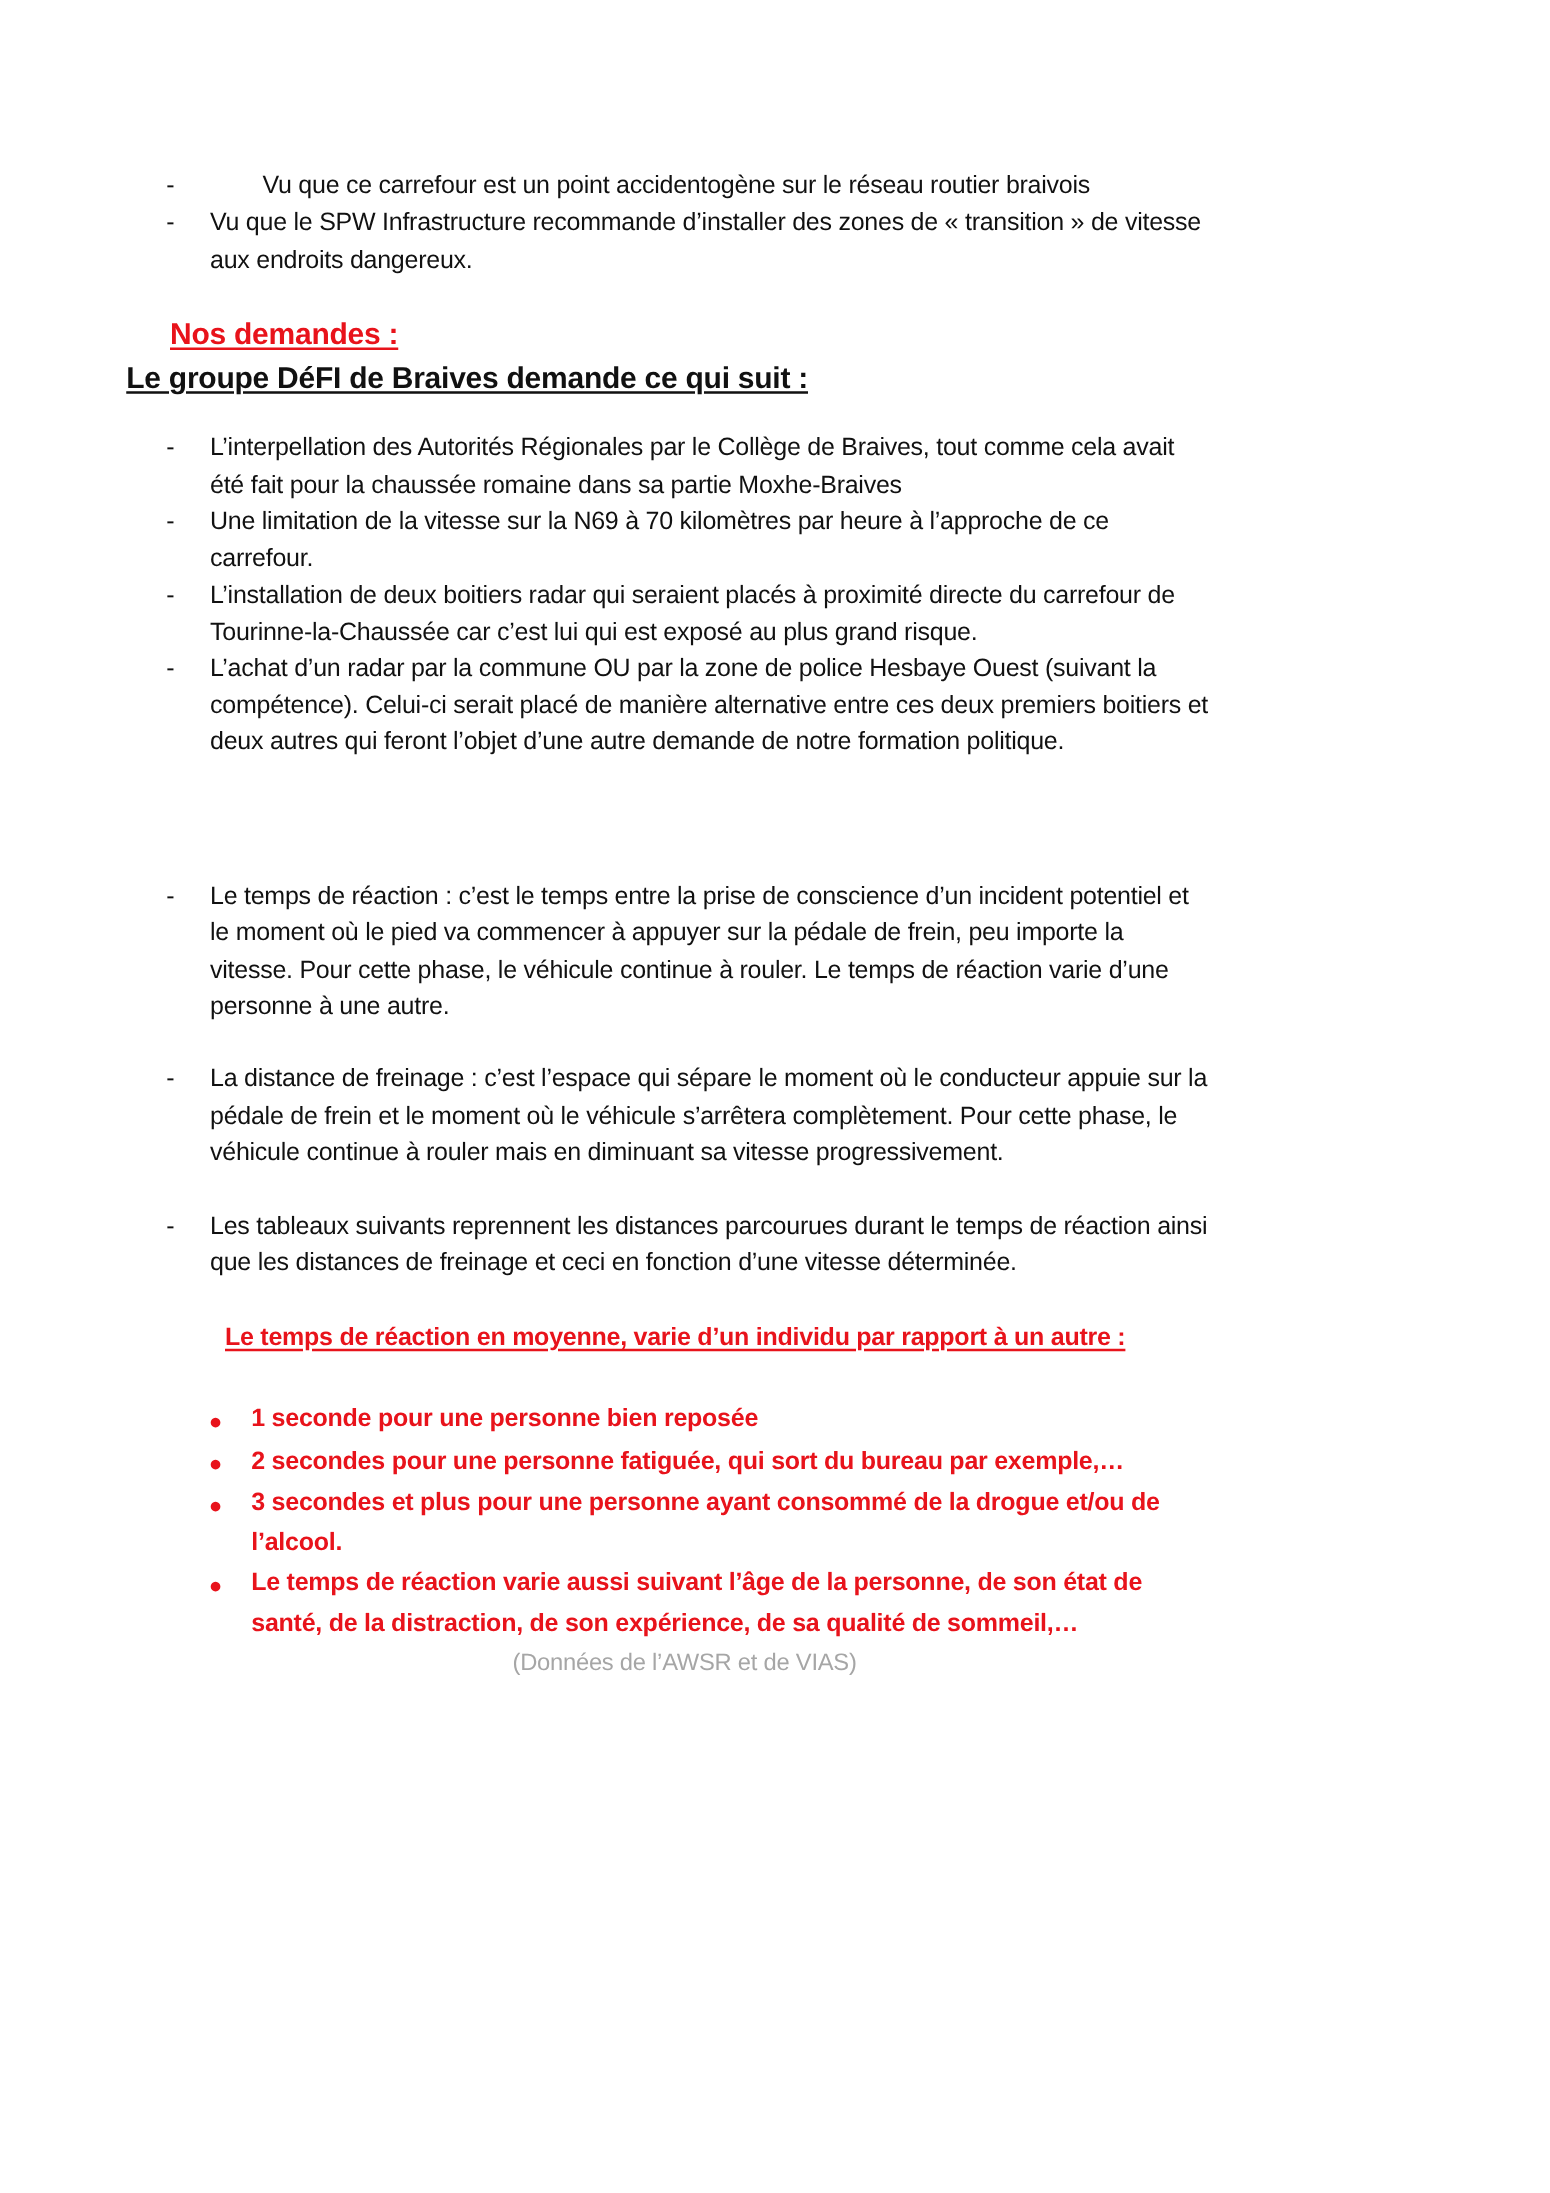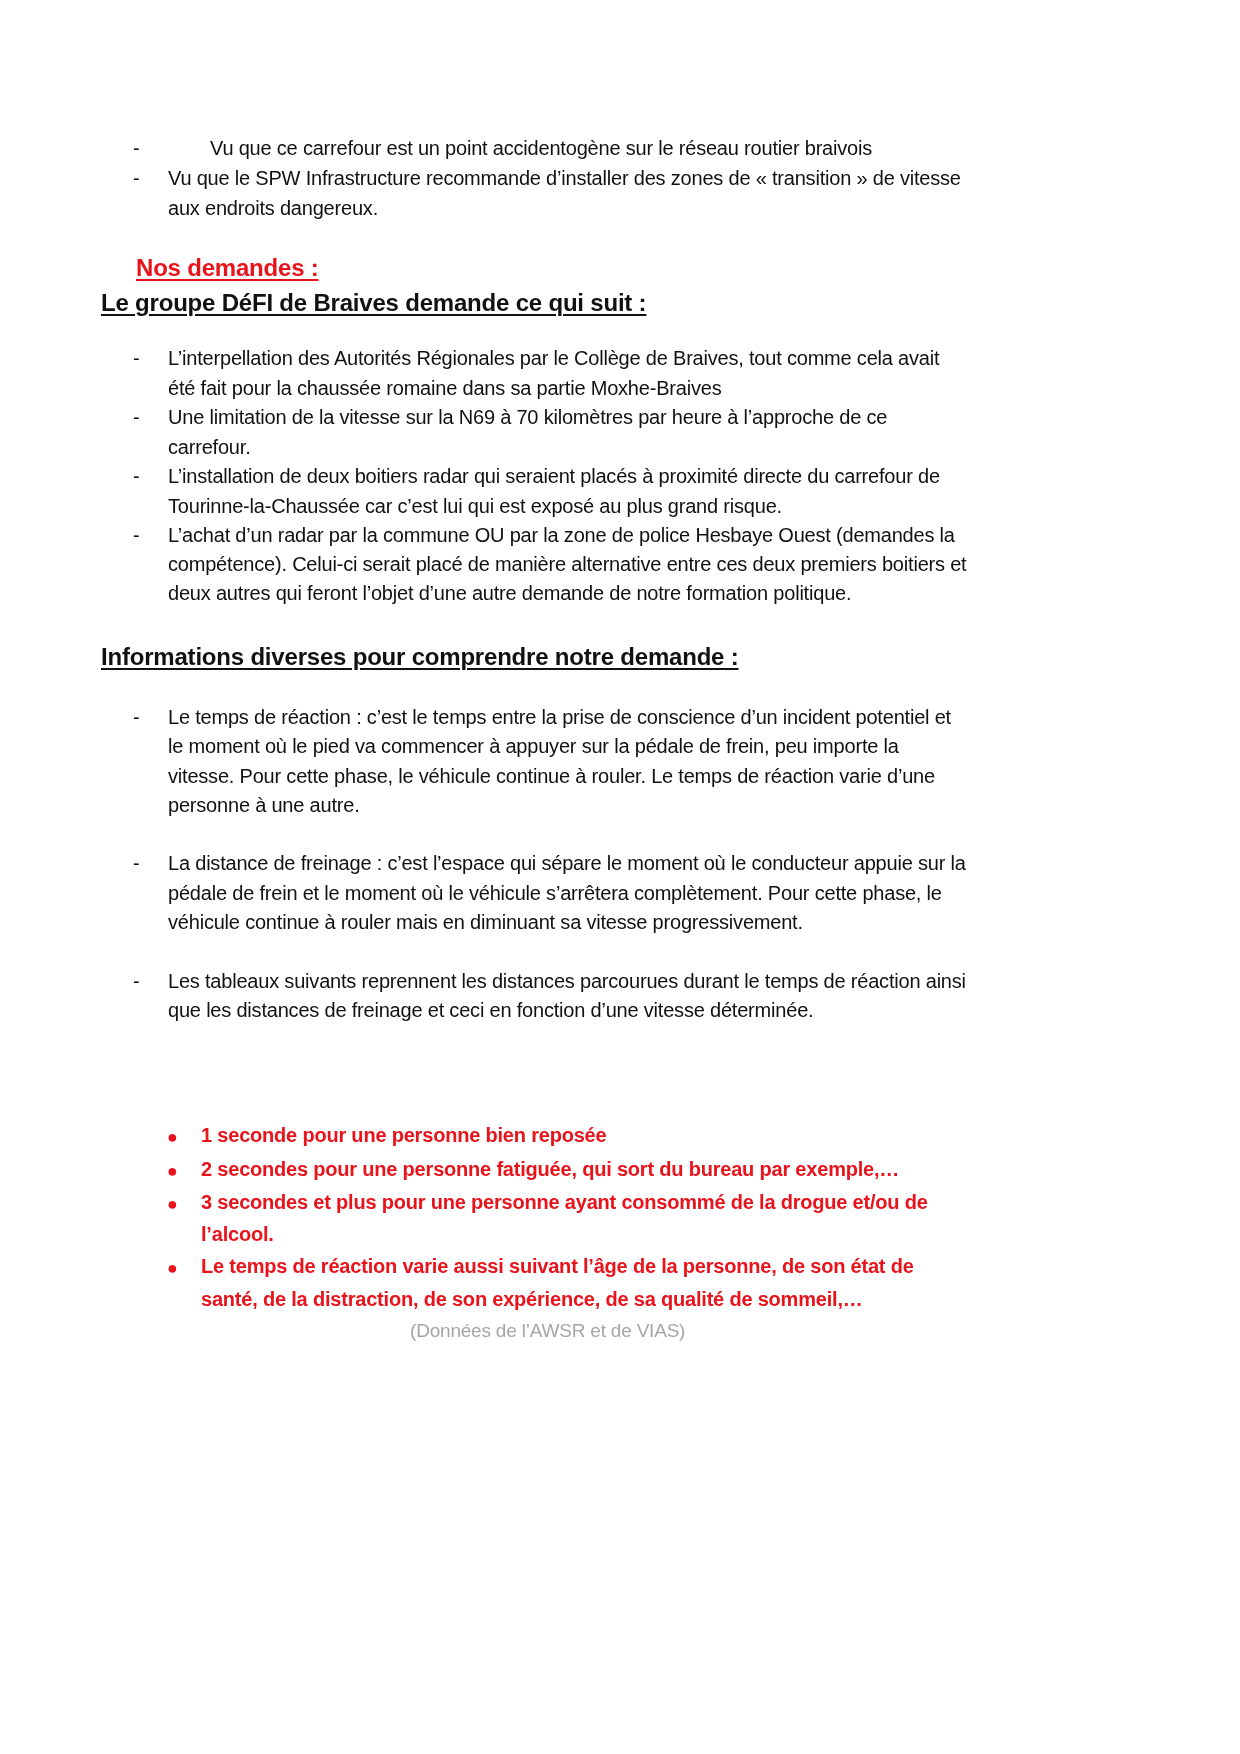--- a/index.html
+++ b/index.html
@@ -49,27 +49,26 @@
       <span class="line" style="left:168px; top:406px;">Une limitation de la vitesse sur la N69 à 70 kilomètres par heure à l’approche de ce</span>
       <span class="line" style="left:168px; top:436px;">carrefour.</span>
     </div>
     <div class="item">
       <span class="dash" style="left:133px; top:465px;">-</span>
       <span class="line" style="left:168px; top:465px;">L’installation de deux boitiers radar qui seraient placés à proximité directe du carrefour de</span>
       <span class="line" style="left:168px; top:495px;">Tourinne-la-Chaussée car c’est lui qui est exposé au plus grand risque.</span>
     </div>
     <div class="item">
       <span class="dash" style="left:133px; top:524px;">-</span>
-      <span class="line" style="left:168px; top:524px;">L’achat d’un radar par la commune OU par la zone de police Hesbaye Ouest (demandes la</span>
+      <span class="line" style="left:168px; top:524px;">L’achat d’un radar par la commune OU par la zone de police Hesbaye Ouest (suivant la</span>
       <span class="line" style="left:168px; top:553px;">compétence). Celui-ci serait placé de manière alternative entre ces deux premiers boitiers et</span>
       <span class="line" style="left:168px; top:582px;">deux autres qui feront l’objet d’une autre demande de notre formation politique.</span>
     </div>
   </div>
 
-  <div class="line h-black ul" style="left:101px; top:643px;">Informations diverses pour comprendre notre demande :</div>
 
   <div>
     <div class="item">
       <span class="dash" style="left:133px; top:706px;">-</span>
       <span class="line" style="left:168px; top:706px;">Le temps de réaction : c’est le temps entre la prise de conscience d’un incident potentiel et</span>
       <span class="line" style="left:168px; top:735px;">le moment où le pied va commencer à appuyer sur la pédale de frein, peu importe la</span>
       <span class="line" style="left:168px; top:765px;">vitesse. Pour cette phase, le véhicule continue à rouler. Le temps de réaction varie d’une</span>
       <span class="line" style="left:168px; top:794px;">personne à une autre.</span>
     </div>
     <div class="item">
@@ -78,20 +77,21 @@
       <span class="line" style="left:168px; top:882px;">pédale de frein et le moment où le véhicule s’arrêtera complètement. Pour cette phase, le</span>
       <span class="line" style="left:168px; top:911px;">véhicule continue à rouler mais en diminuant sa vitesse progressivement.</span>
     </div>
     <div class="item">
       <span class="dash" style="left:133px; top:970px;">-</span>
       <span class="line" style="left:168px; top:970px;">Les tableaux suivants reprennent les distances parcourues durant le temps de réaction ainsi</span>
       <span class="line" style="left:168px; top:999px;">que les distances de freinage et ceci en fonction d’une vitesse déterminée.</span>
     </div>
   </div>
 
+  <div class="line red bold ul" style="left:180px; top:1059px; text-decoration-color:#e8131b;">Le temps de réaction en moyenne, varie d’un individu par rapport à un autre :</div>
 
   <div>
     <div class="item">
       <span class="bullet" style="left:167px; top:1127px;">●</span>
       <span class="line red bold" style="left:201px; top:1124px;">1 seconde pour une personne bien reposée</span>
     </div>
     <div class="item">
       <span class="bullet" style="left:167px; top:1161px;">●</span>
       <span class="line red bold" style="left:201px; top:1158px;">2 secondes pour une personne fatiguée, qui sort du bureau par exemple,…</span>
     </div>

